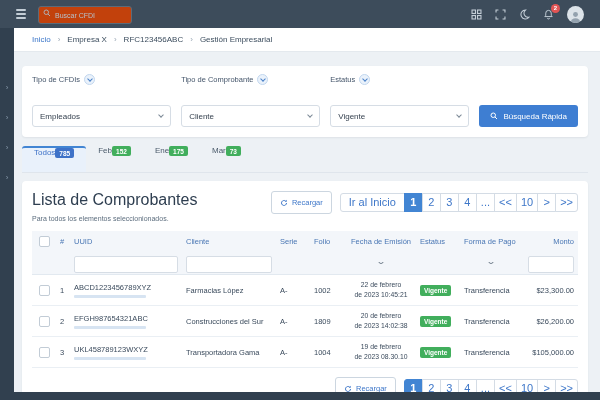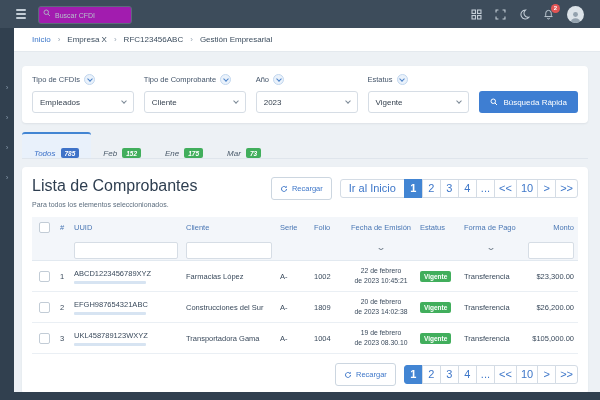--- a/index.html
+++ b/index.html
@@ -7,21 +7,21 @@
   body { font-family:"Liberation Sans", sans-serif; background:#edf1f5; }
   .app { position:relative; width:600px; height:400px; overflow:hidden; background:#edf1f5; }
 
   
   .topbar { position:absolute; top:0; left:0; right:0; height:28px; background:#3d4c5b;
             display:flex; align-items:center; padding:0 16px; z-index:6; }
   .hamburger { display:flex; flex-direction:column; gap:2px; cursor:pointer; }
   .hamburger i { display:block; width:10px; height:2px; background:#c3cdd6; border-radius:1px; }
   .search-wrap { position:relative; margin-left:12px; }
   .search-wrap svg { position:absolute; left:5px; top:5px; }
-  .tb-search { width:94px; height:18px; background:#a21caf; border:1px solid #5b6b7a; border-radius:3px;
+  .tb-search { width:94px; height:18px; background:#c2410c; border:1px solid #5b6b7a; border-radius:3px;
                color:#c3cdd6; font-size:7px; padding:0 5px 0 16px; outline:none; font-family:inherit; }
   .tb-search::placeholder { color:#b6c1cb; }
   .tb-spacer { flex:1; }
   .top-icons { display:flex; align-items:center; gap:13px; }
   .tico { display:flex; align-items:center; justify-content:center; cursor:pointer; }
   .bell { position:relative; }
   .badge-red { position:absolute; top:-5px; right:-6px; background:#e25555; color:#fff; font-size:6px;
                font-weight:bold; border-radius:6px; min-width:9px; height:9px; line-height:9px;
                text-align:center; padding:0 1px; }
   .avatar { width:17px; height:17px; border-radius:50%; background:#dce3e9; display:flex;
@@ -42,38 +42,38 @@
   .footerbar { position:absolute; left:0; right:0; bottom:0; height:8px; background:#31404f; z-index:3; }
 
   
   .content { position:absolute; left:14px; right:0; top:52px; bottom:8px; padding:14px 12px 0 8px; overflow:hidden; }
 
   .card { background:#fff; border-radius:4px; box-shadow:0 1px 2px rgba(30,50,70,.08); }
 
   
   .filter-card { display:flex; align-items:flex-end; gap:10px; padding:8px 10px 10px; }
   .fgroup { flex:1; min-width:0; }
-  .flabel-row { display:flex; align-items:center; gap:4px; margin-bottom:6px; }
+  .flabel-row { display:flex; align-items:center; gap:4px; margin-bottom:20px; }
   .flabel { font-size:7.5px; color:#44556a; white-space:nowrap; }
   .info-chip { width:11px; height:11px; border-radius:50%; background:#eaf2fb; border:1px solid #c2d7ef;
                display:flex; align-items:center; justify-content:center; flex:none; cursor:pointer; }
   .chev { width:4px; height:4px; border-right:1.2px solid #7c8996; border-bottom:1.2px solid #7c8996;
           transform:rotate(45deg); margin-top:-2px; }
   .chev.blue { border-color:#4b82c8; }
   .select { height:22px; border:1px solid #d6dde5; border-radius:3px; background:#fff; display:flex;
             align-items:center; justify-content:space-between; padding:0 7px; font-size:8px;
             color:#333f4d; cursor:pointer; }
   .btn-primary { height:22px; background:#3e7ed2; color:#fff; border:none; border-radius:3px; display:flex;
                  align-items:center; gap:5px; padding:0 11px; font-size:8px; white-space:nowrap;
                  cursor:pointer; font-family:inherit; flex:none; }
 
   
   .tabs { display:flex; align-items:flex-end; margin-top:9px; border-bottom:1px solid #dfe5ec; height:27px; }
-  .tab { display:flex; align-items:flex-end; gap:5px; padding:0 12px; height:26px; font-size:8px;
-         color:#4a5a6a; cursor:pointer;font-style:italic; }
+  .tab { display:flex; align-items:flex-start; padding:0 12px; height:26px; font-size:8px;
+         color:#4a5a6a; cursor:pointer; }
   .tab.active { background:#e9f1fb; color:#3e72c8; border-top:2px solid #4285d3; border-radius:3px 3px 0 0; }
   .count-badge { font-size:6.5px; font-weight:bold; color:#fff; border-radius:2px; padding:1.5px 4px; }
   .count-badge.blue { background:#3e72c8; }
   .count-badge.green { background:#41ae5c; }
 
   
   .list-card { margin-top:8px; padding:10px 10px 8px; }
   .list-header { display:flex; justify-content:space-between; align-items:flex-start; }
   .list-title { font-size:16px; font-weight:normal; color:#2e3e50; }
   .list-sub { font-size:7px; color:#5c6d7e; margin-top:6px; }
@@ -210,32 +210,20 @@
               <i class="chev blue"></i>
             </span>
         </div>
         <div class="select">
           <span>Cliente</span>
             <i class="chev"></i>
         </div>
       </div>
       <div class="fgroup">
         <div class="flabel-row">
-          <span class="flabel">Año</span>
-          <span class="info-chip">
-              <i class="chev blue"></i>
-            </span>
-        </div>
-        <div class="select">
-          <span>2023</span>
-            <i class="chev"></i>
-        </div>
-      </div>
-      <div class="fgroup">
-        <div class="flabel-row">
           <span class="flabel">Estatus</span>
           <span class="info-chip">
               <i class="chev blue"></i>
             </span>
         </div>
         <div class="select">
           <span>Vigente</span>
             <i class="chev"></i>
         </div>
       </div>

